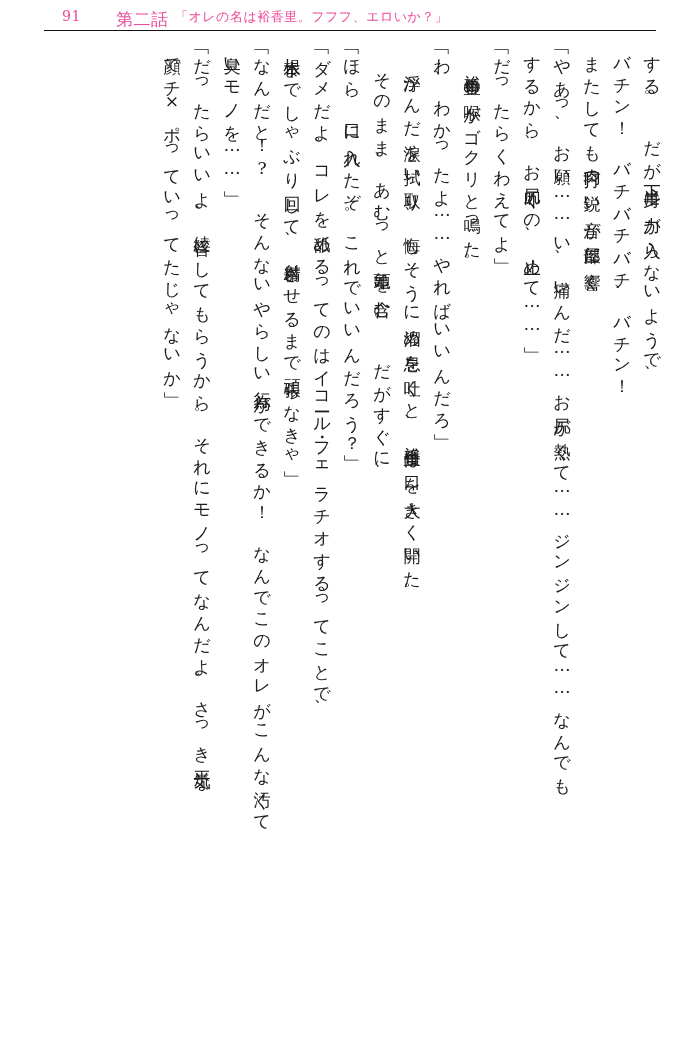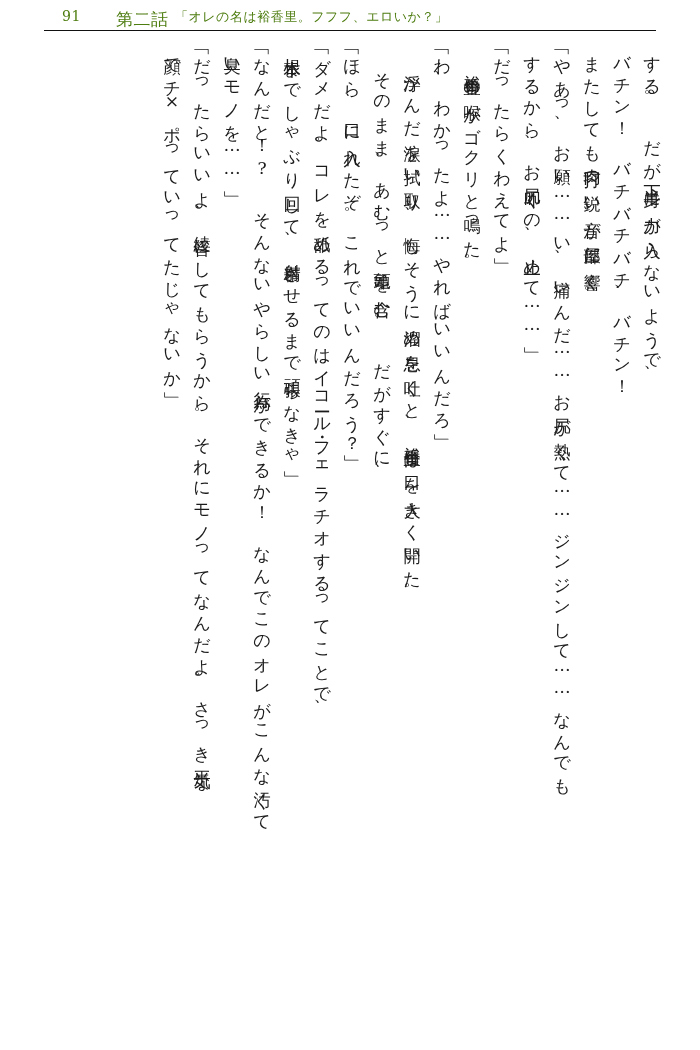--- a/index.html
+++ b/index.html
@@ -21,21 +21,21 @@
   .header {
     position: absolute;
     top: 8px;
     left: 0;
     width: 584px;
     height: 26px;
     display: flex;
     align-items: baseline;
     font-size: 13.5px;
     letter-spacing: 0.5px;
-    color: #4d7c0f;
+    color: #ec4899;
   }
   .header .folio {
     position: absolute;
     left: 62px;
     font-size: 14px;
     font-family: "DejaVu Serif", serif;
   }
   .header .chapter {
     position: absolute;
     left: 116px;

